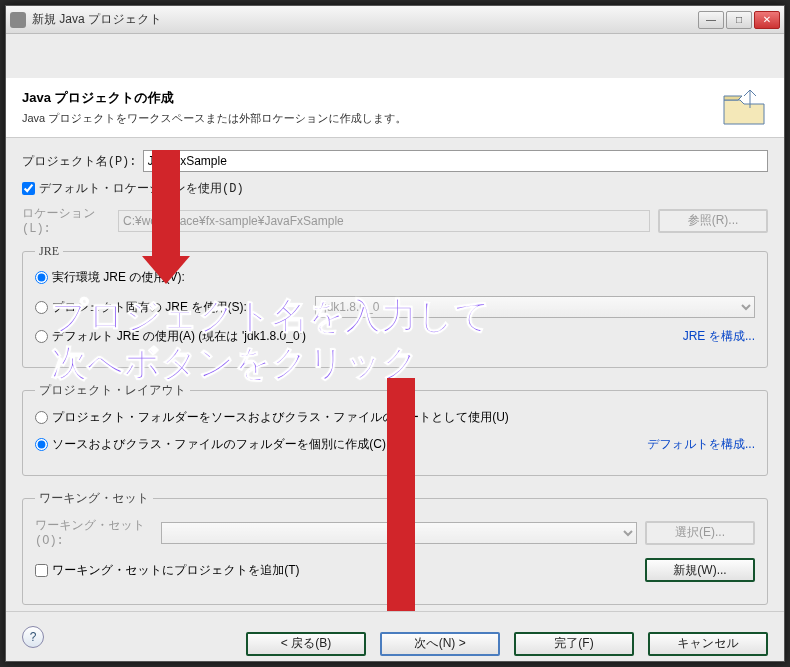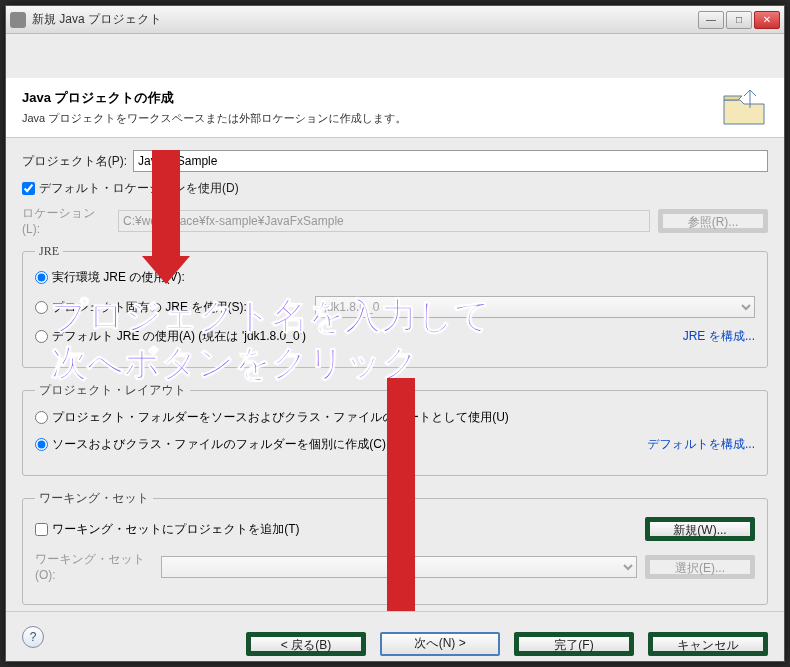--- a/index.html
+++ b/index.html
@@ -11,26 +11,26 @@
 .win-buttons { display: flex; gap: 2px; }
 .win-btn { width: 26px; height: 18px; background: linear-gradient(#f5f5f5,#d8d8d8); border: 1px solid #999; border-radius: 2px; display: flex; align-items: center; justify-content: center; font-size: 10px; color: #444; cursor: pointer; }
 .win-btn.close { background: linear-gradient(#e77,#c33); color: #fff; border-color: #a22; }
 .banner { height: 60px; background: #fff; border-bottom: 1px solid #ccc; display: flex; align-items: center; padding: 8px 16px; position: relative; margin-top: 44px; }
 .banner .banner-text { flex: 1; }
 .banner h2 { font-size: 13px; font-weight: bold; margin-bottom: 4px; }
 .banner p { font-size: 11px; color: #333; }
 .banner-icon { width: 48px; height: 40px; }
 .content { flex: 1; padding: 12px 16px 0 16px; overflow: hidden; background: #ececec; position: relative; }
 .row { display: flex; align-items: center; margin-bottom: 8px; }
-.label { margin-right: 6px; color: #222; }
+.label { margin-right: 6px; color: #222; font-family: Liberation Mono, monospace; }
 .label.dis { color: #999; }
 input.text { flex: 1; height: 22px; border: 1px solid #999; background: #fff; padding: 2px 4px; font-size: 12px; }
 input.text:disabled { background: #ececec; color: #999; border-color: #ccc; }
 input[type=checkbox], input[type=radio] { margin-right: 4px; vertical-align: middle; }
-.btn { height: 24px; padding: 0 14px; background: linear-gradient(#fdfdfd,#e3e3e3); border: 5px solid #14532d; border-radius: 2px; cursor: pointer; color: #222; }
+.btn { height: 24px; padding: 0 14px; background: linear-gradient(#fdfdfd,#e3e3e3); border: 2px solid #14532d; border-radius: 2px; cursor: pointer; color: #222; }
 .btn:disabled { color: #999; border-color: #ccc; background: #eee; }
 fieldset { border: 1px solid #bbb; border-radius: 3px; padding: 10px 12px 12px 12px; margin-bottom: 14px; }
 legend { padding: 0 4px; color: #444; font-family: Liberation Serif, serif; }
 .fieldset-row { display: flex; align-items: center; margin-bottom: 10px; }
 .fieldset-row .rlabel { width: 280px; display: flex; align-items: center; }
 select { flex: 1; height: 22px; border: 1px solid #999; background: linear-gradient(#fff,#eee); padding: 1px 4px; }
 .link { color: #0645c8; cursor: pointer; text-align: right; }
 .bottom-bar { height: 50px; border-top: 1px solid #ccc; display: flex; align-items: center; padding: 0 16px; background: #ececec; gap: 14px; }
 .bottom-bar .help { width: 22px; height: 22px; border: 1px solid #88a; border-radius: 50%; display: flex; align-items: center; justify-content: center; color: #357; cursor: pointer; background: linear-gradient(#fff,#dde6f0); }
 .bottom-bar .spacer { flex: 1; }
@@ -120,30 +120,30 @@
           <input type="radio" name="layout" checked="" style="">
           <span>ソースおよびクラス・ファイルのフォルダーを個別に作成(C)</span>
         </div>
         <span class="link">デフォルトを構成...</span>
       </div>
     </fieldset>
 
     <fieldset>
       <legend>ワーキング・セット</legend>
       <div class="fieldset-row">
+        <span class="label dis" style="width:120px">ワーキング・セット(O):</span>
+        <select disabled=""><option></option></select>
+        <button class="btn" disabled="" style="margin-left:8px;width:110px">選択(E)...</button>
+      </div>
+      <div class="fieldset-row">
         <div style="flex:1;display:flex;align-items:center">
           <input type="checkbox" style="">
           <span>ワーキング・セットにプロジェクトを追加(T)</span>
         </div>
         <button class="btn" style="width:110px">新規(W)...</button>
-      </div>
-      <div class="fieldset-row">
-        <span class="label dis" style="width:120px">ワーキング・セット(O):</span>
-        <select disabled=""><option></option></select>
-        <button class="btn" disabled="" style="margin-left:8px;width:110px">選択(E)...</button>
       </div>
     </fieldset>
 
     <div class="annotation" style="left:146px; top:12px;">
       <div class="arrow-down" style="height:110px;"></div>
     </div>
     <div class="annotation" style="left:45px; top:155px;">
       <div class="instr-text">プロジェクト名を入力して</div>
       <div class="instr-text">次へボタンをクリック</div>
     </div>

